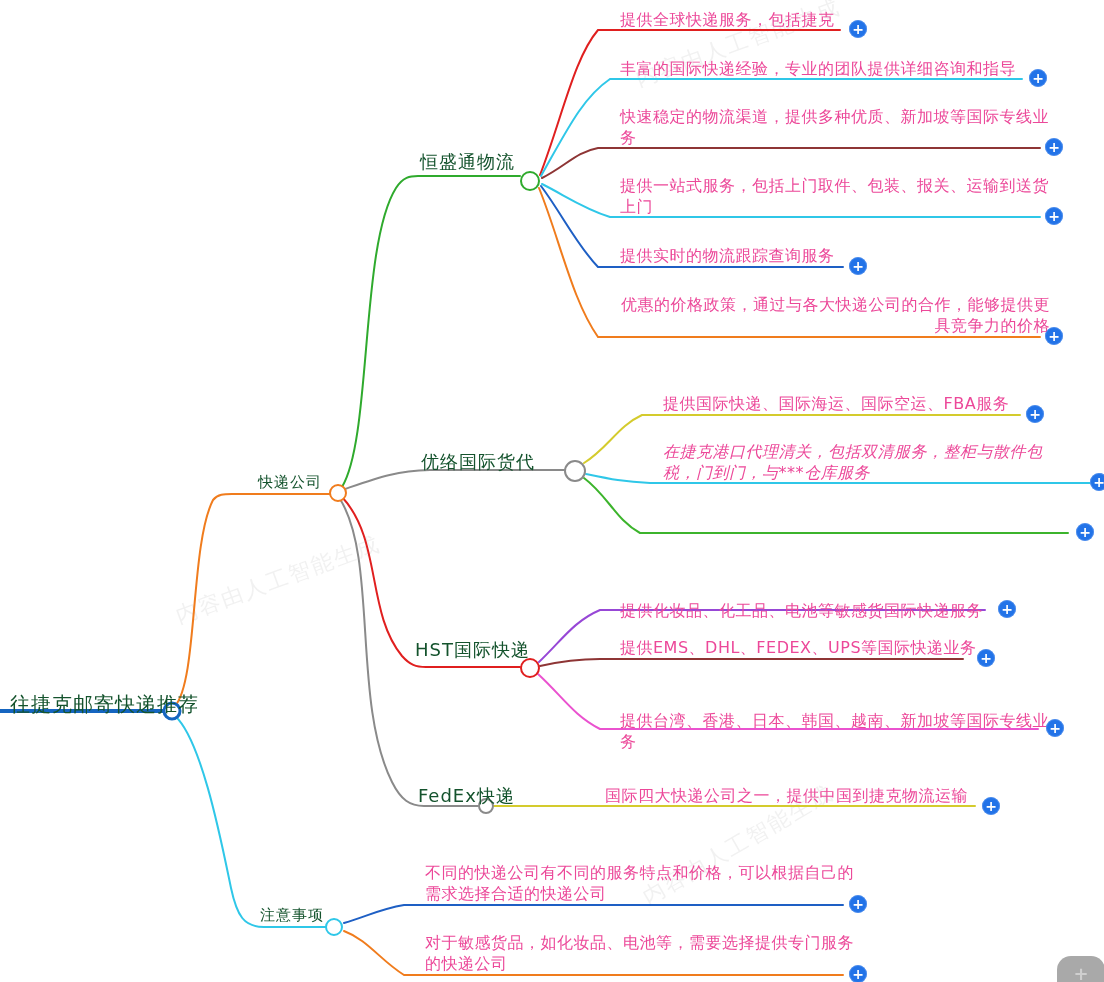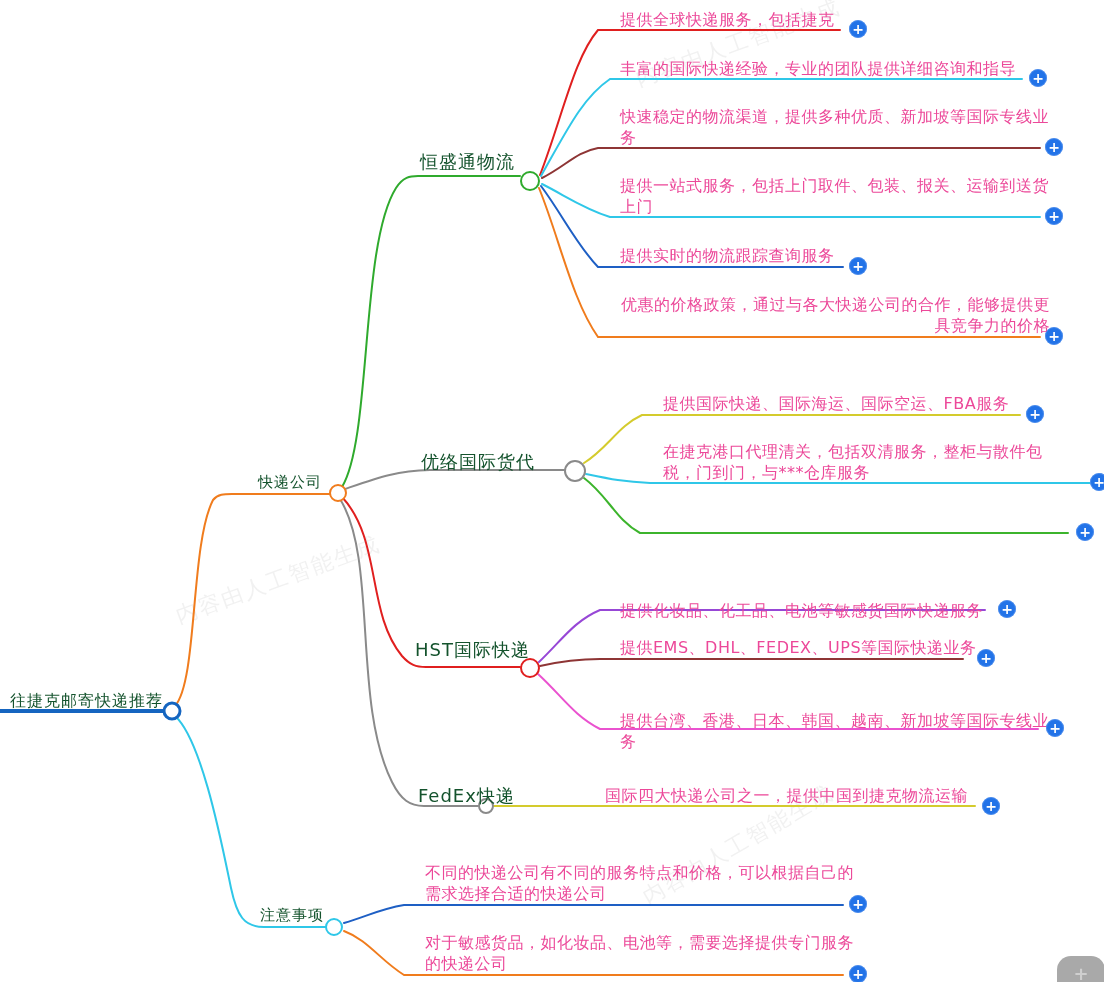--- a/index.html
+++ b/index.html
@@ -10,21 +10,21 @@
   svg.lines{position:absolute;left:0;top:0;}
   .leaf-text{
     position:absolute;font-size:16px;line-height:21px;color:#ec4899;
     letter-spacing:0.5px;
   }
   .nowrap{white-space:nowrap;}
   .node-title{
     position:absolute;font-weight:normal;color:#14532d;white-space:nowrap;
     letter-spacing:1px;
   }
-  .title-root{font-size:16px;}
+  .title-root{font-size:20px;}
   .title-branch{font-size:15px;}
   .title-sub{font-size:18px;}
   .plus{
     position:absolute;width:18px;height:18px;border-radius:50%;
     background:#2273e8;color:#ffffff;font-size:14px;font-weight:bold;
     display:flex;align-items:center;justify-content:center;line-height:1;
     box-shadow:0 0 0 1px rgba(110,160,240,.55) inset;cursor:pointer;
     user-select:none;
   }
   .watermark{
@@ -105,21 +105,21 @@
   <div class="node-title title-sub" style="left:418px;top:784px;">FedEx快递</div>
 
   <div class="leaf-text nowrap" style="left:620px;top:9px;">提供全球快递服务，包括捷克</div>
   <div class="leaf-text nowrap" style="left:620px;top:58px;">丰富的国际快递经验，专业的团队提供详细咨询和指导</div>
   <div class="leaf-text" style="left:620px;top:106px;width:430px;">快速稳定的物流渠道，提供多种优质、新加坡等国际专线业务</div>
   <div class="leaf-text" style="left:620px;top:175px;width:430px;">提供一站式服务，包括上门取件、包装、报关、运输到送货上门</div>
   <div class="leaf-text nowrap" style="left:620px;top:245px;">提供实时的物流跟踪查询服务</div>
   <div class="leaf-text" style="left:620px;top:294px;width:430px;text-align:right;">优惠的价格政策，通过与各大快递公司的合作，能够提供更具竞争力的价格</div>
 
   <div class="leaf-text nowrap" style="left:663px;top:393px;">提供国际快递、国际海运、国际空运、FBA服务</div>
-  <div class="leaf-text" style="left:663px;top:441px;width:412px;">在捷克港口代理清关，包括双清服务，整柜与散件包税，门到门，与***仓库服务</div>
+  <div class="leaf-text" style="left:663px;top:441px;width:412px;font-style:italic;">在捷克港口代理清关，包括双清服务，整柜与散件包税，门到门，与***仓库服务</div>
 
   <div class="leaf-text nowrap" style="left:620px;top:588px;margin-top:12px;">提供化妆品、化工品、电池等敏感货国际快递服务</div>
   <div class="leaf-text nowrap" style="left:620px;top:637px;">提供EMS、DHL、FEDEX、UPS等国际快递业务</div>
   <div class="leaf-text" style="left:620px;top:686px;width:430px;margin-top:24px;">提供台湾、香港、日本、韩国、越南、新加坡等国际专线业务</div>
 
   <div class="leaf-text nowrap" style="left:605px;top:785px;">国际四大快递公司之一，提供中国到捷克物流运输</div>
 
   <div class="leaf-text" style="left:425px;top:862px;width:430px;">不同的快递公司有不同的服务特点和价格，可以根据自己的需求选择合适的快递公司</div>
   <div class="leaf-text" style="left:425px;top:932px;width:430px;">对于敏感货品，如化妆品、电池等，需要选择提供专门服务的快递公司</div>
 

